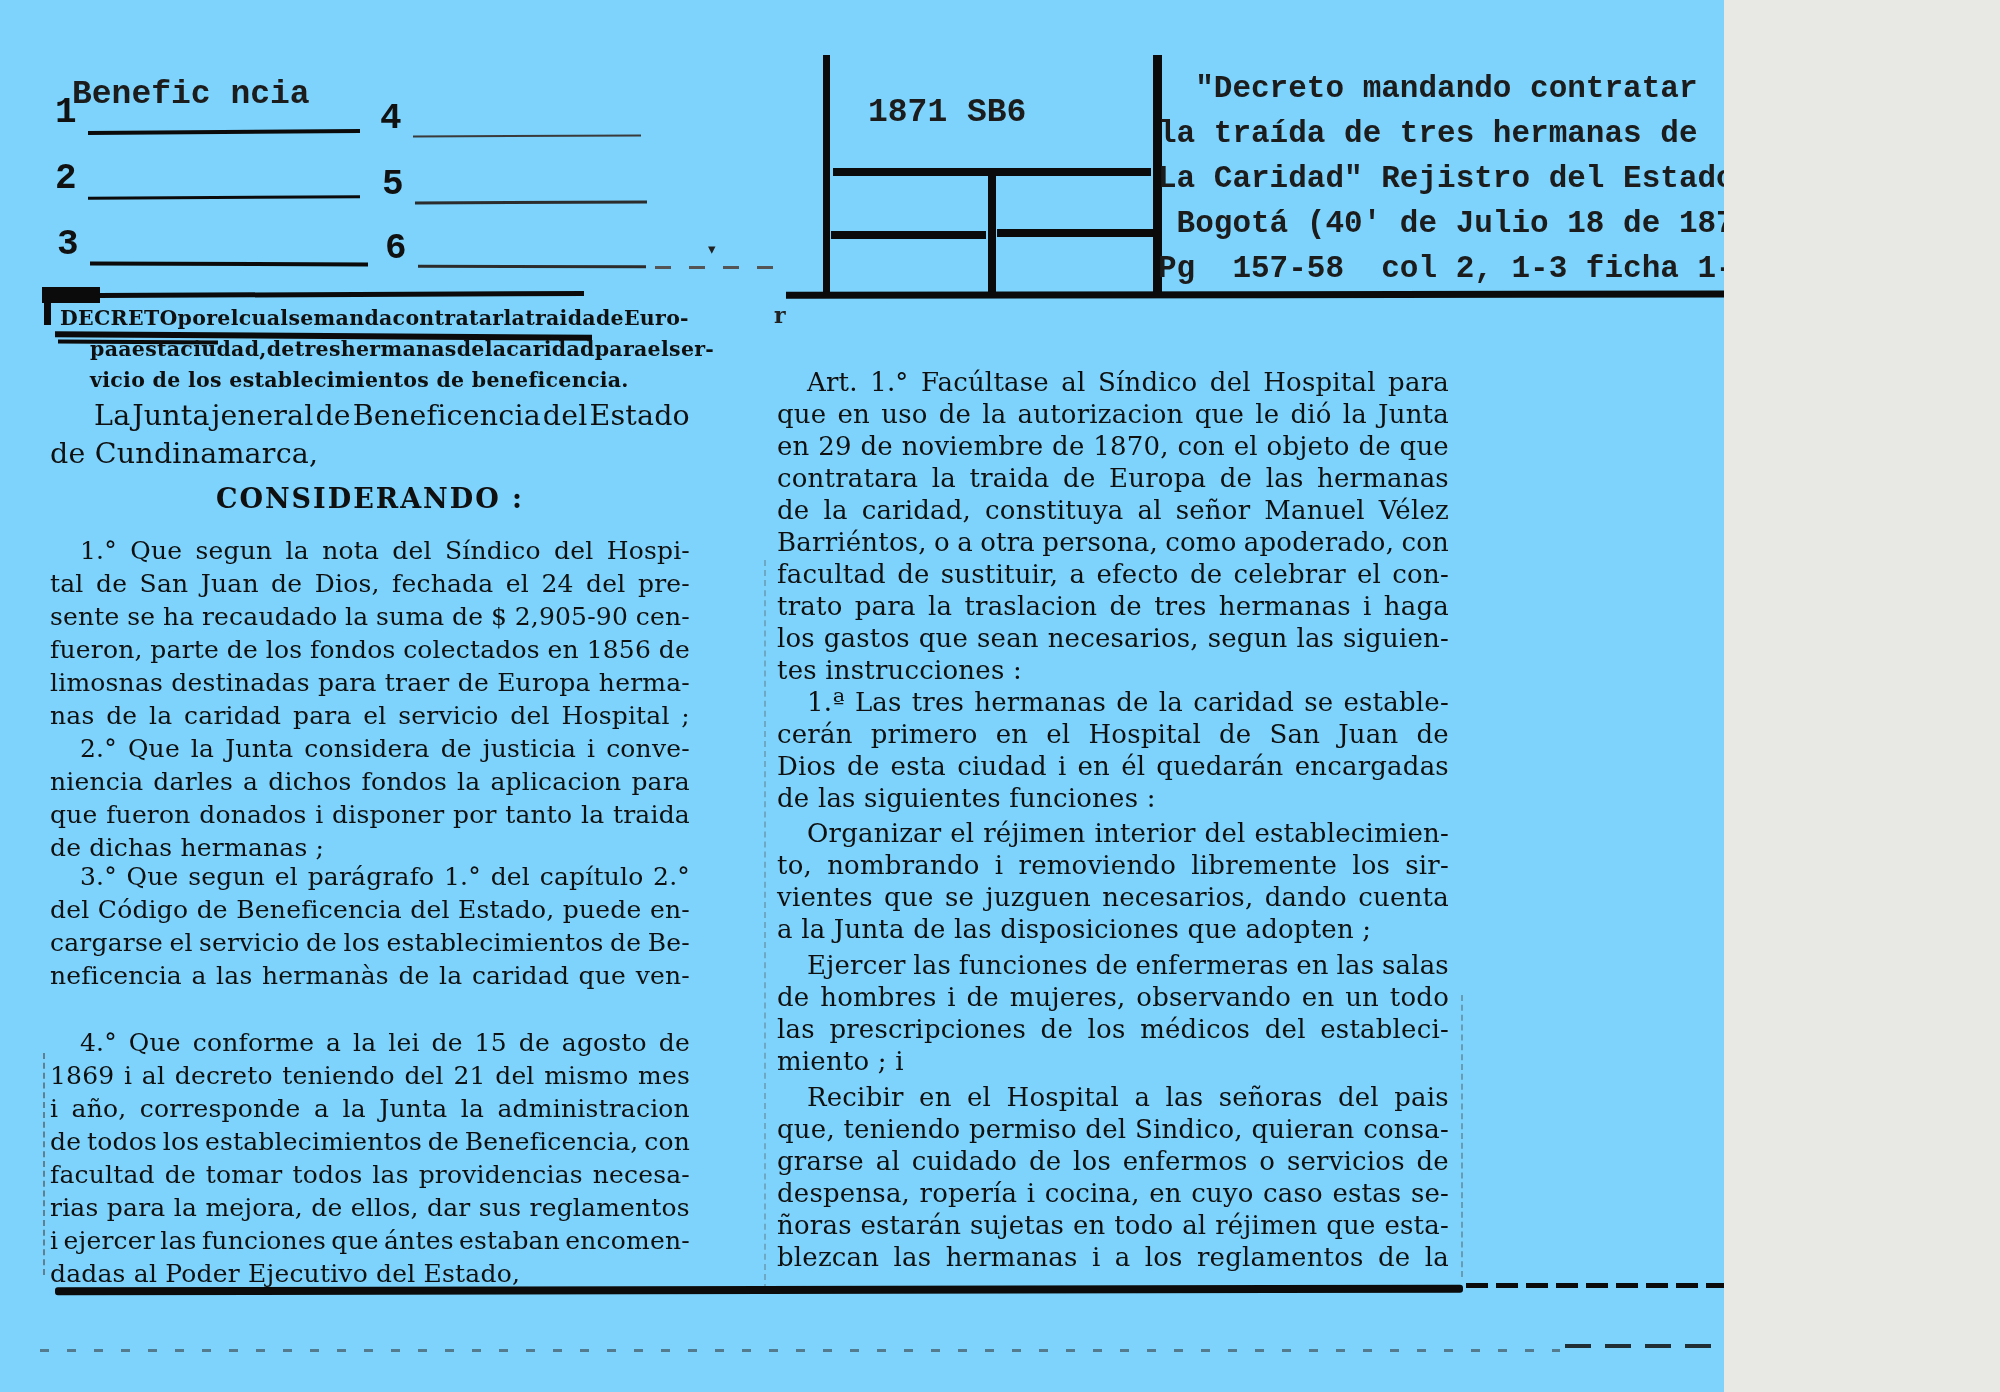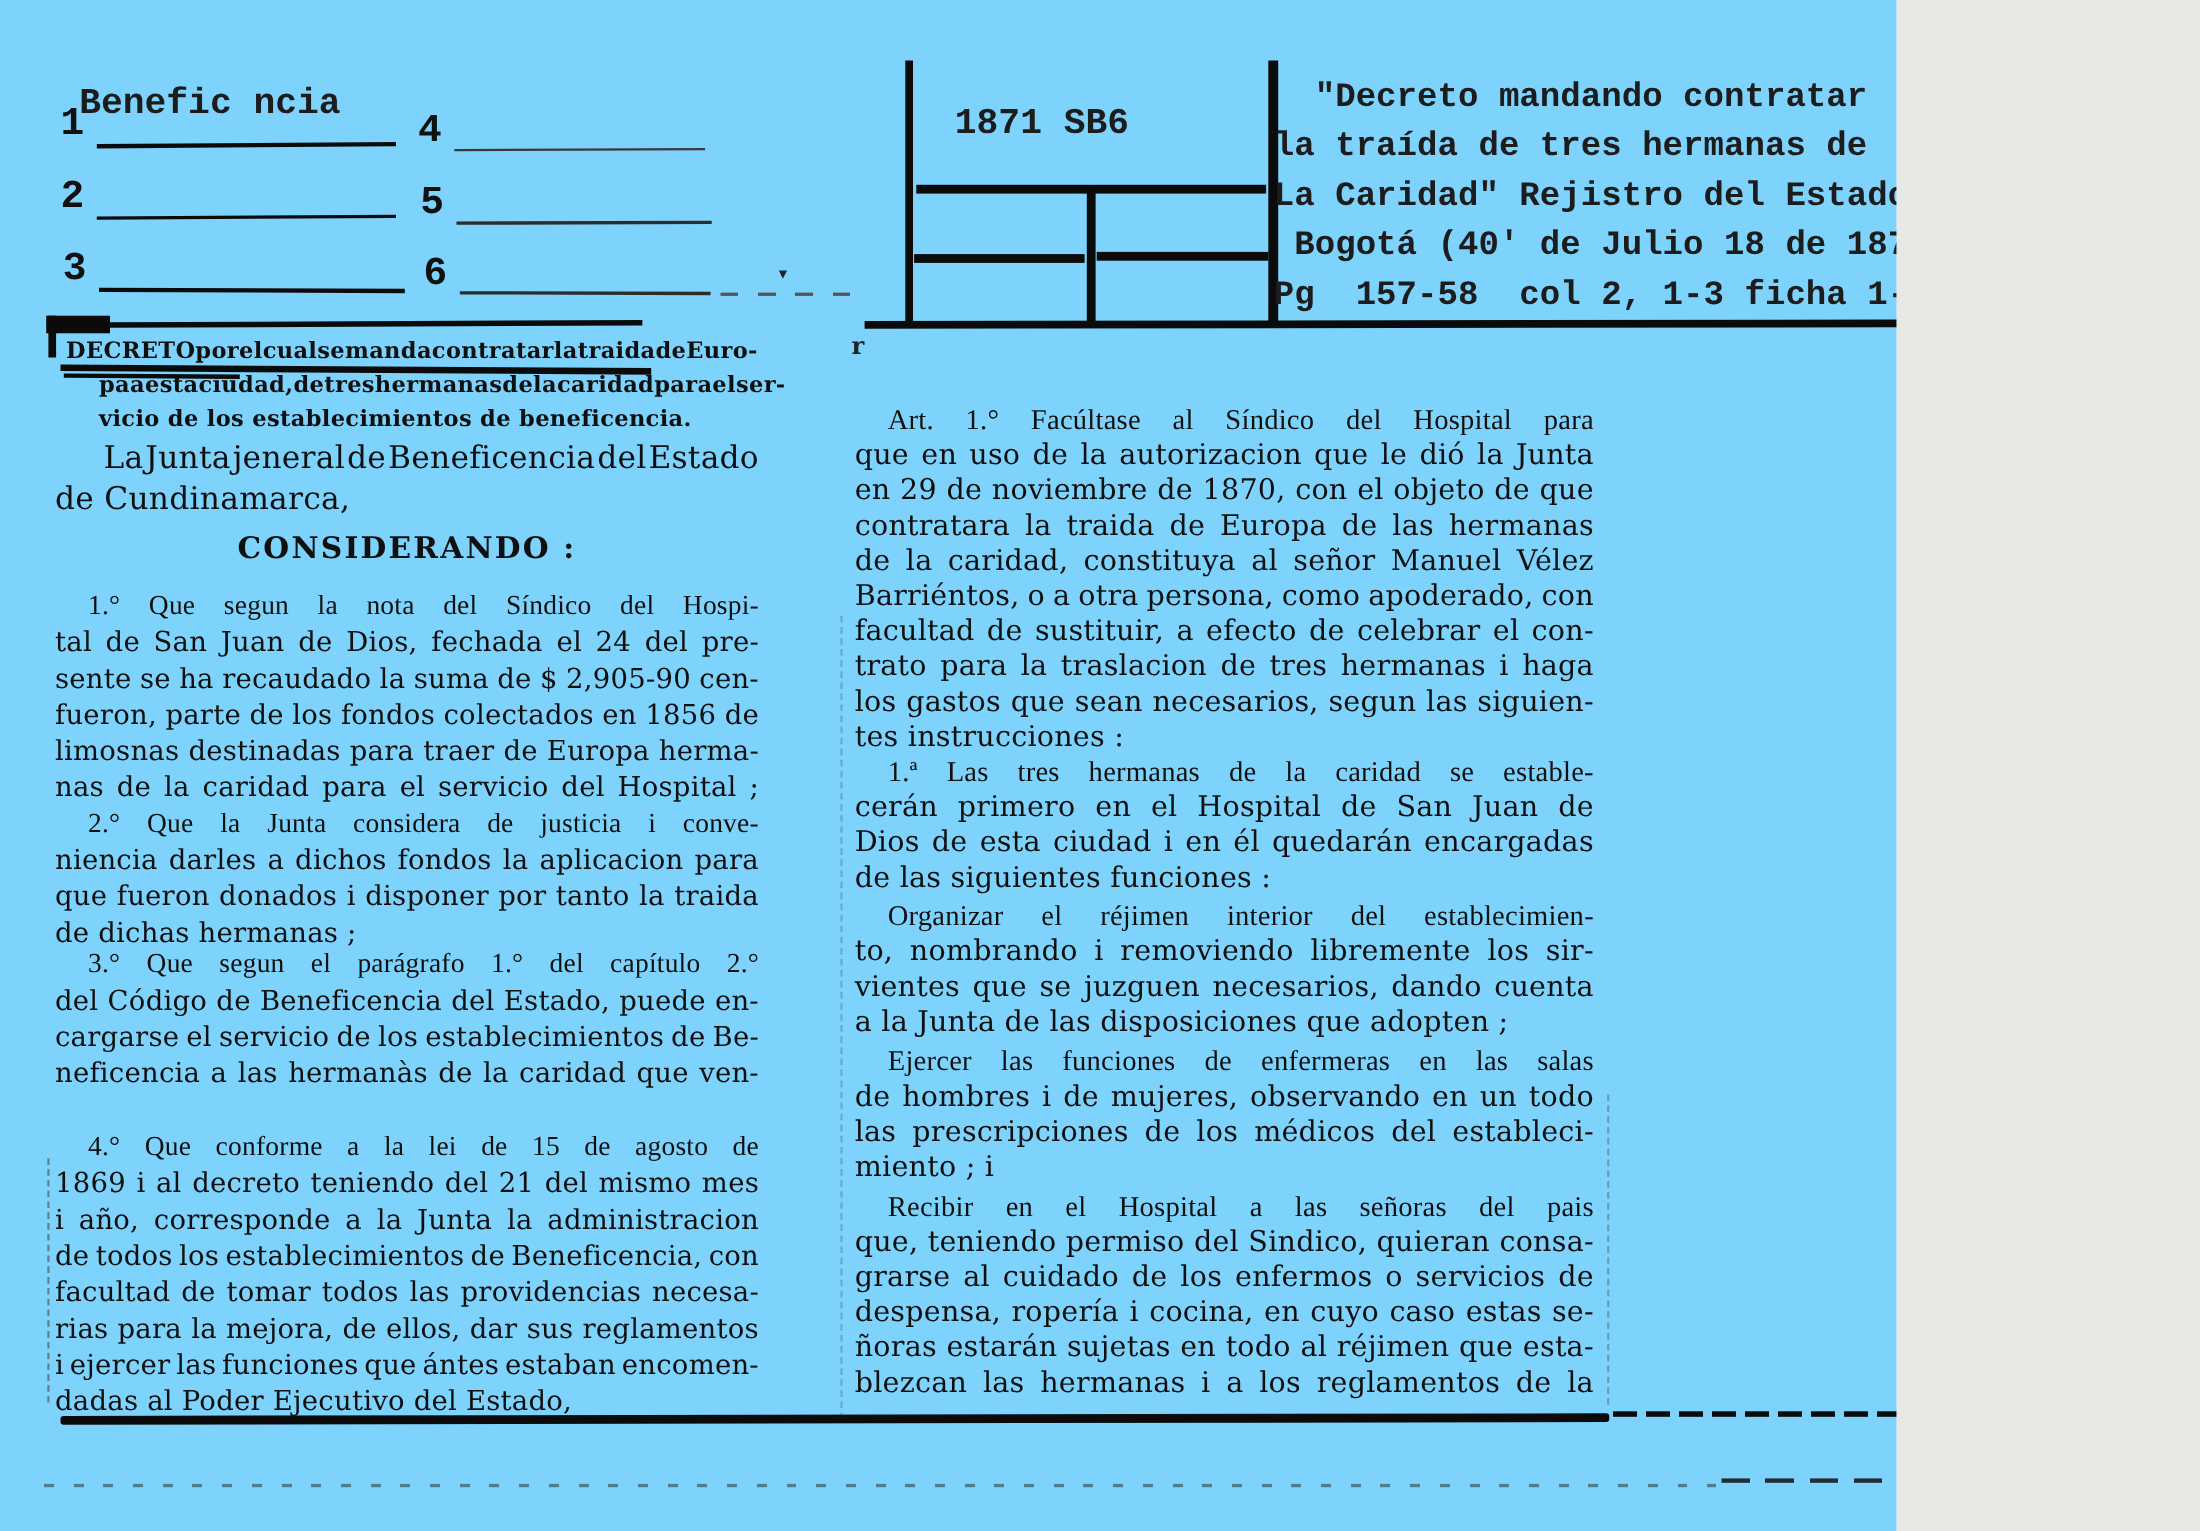--- a/index.html
+++ b/index.html
@@ -9,21 +9,21 @@
   .bar{position:absolute;background:#0b0b0b;}
   
   .typed{font-family:"Liberation Mono","DejaVu Sans Mono",monospace;font-weight:bold;color:#1c1c1c;}
   .tline{white-space:pre;height:45px;line-height:45px;font-size:31px;letter-spacing:0px;}
   .slotnum{font-family:"Liberation Mono","DejaVu Sans Mono",monospace;font-weight:bold;font-size:36px;color:#111;}
   
   .print{color:#101010;letter-spacing:.2px;}
   .leftcol  .pline{height:33px;line-height:31px;font-size:25px;}
   .rightcol .pline{height:32px;line-height:30px;font-size:26px;}
   .pline.j{display:flex;justify-content:space-between;}
-  .para .pline.first{padding-left:30px;font-family:Liberation Serif, serif;}
+  .para .pline.first{padding-left:30px;}
   .headnote .pline{height:31px;line-height:28px;font-size:20.5px;font-weight:bold;letter-spacing:.3px;}
   .headnote .pline:not(.first){padding-left:30px;}
   .opening .pline{height:38px;line-height:35px;font-size:28.5px;}
   .opening .pline.first{padding-left:44px;}
   .center-head{font-weight:bold;text-align:center;letter-spacing:2px;}
   .dashv{position:absolute;border-left:2px dashed #4a4a4a;}
   .speck{position:absolute;}
 </style>
 </head>
 <body>

